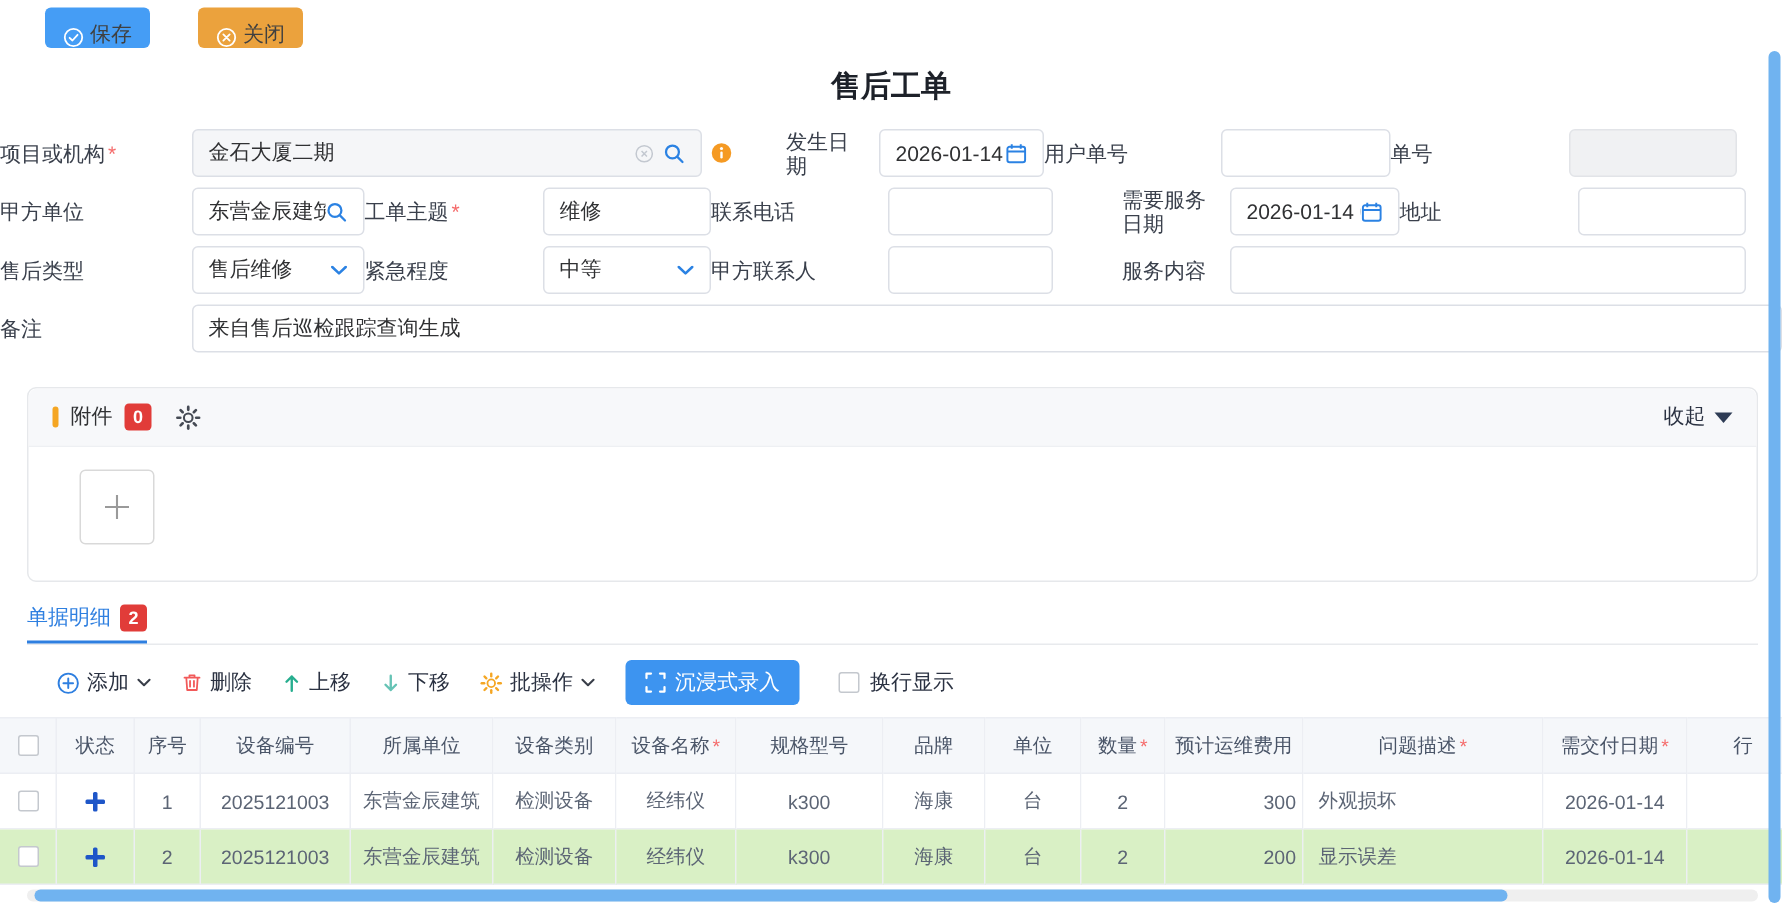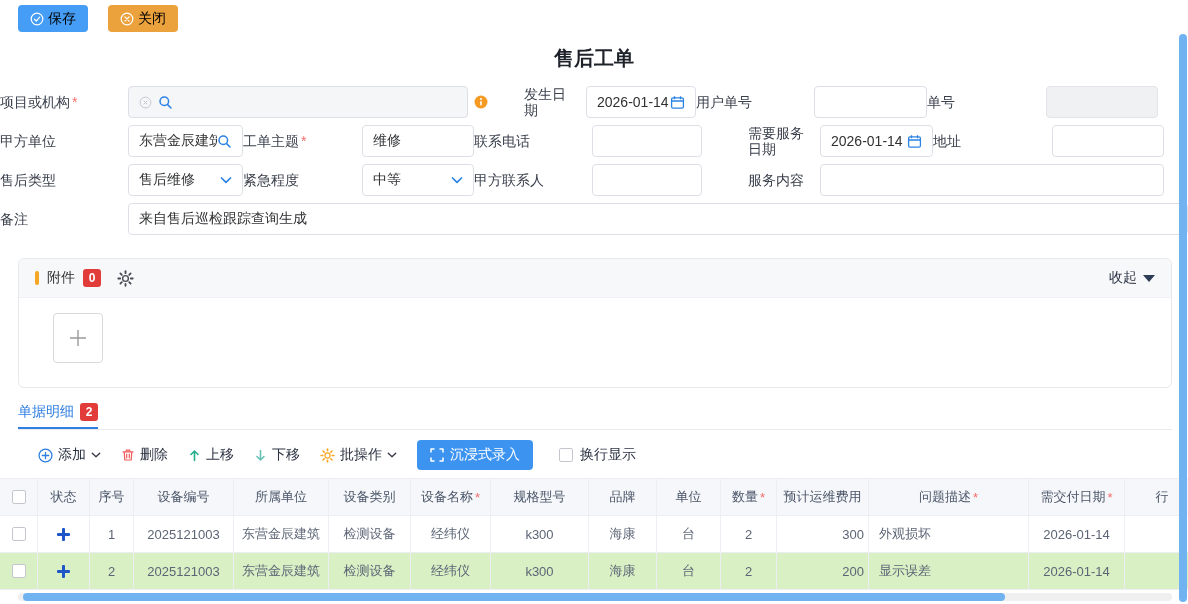--- a/index.html
+++ b/index.html
@@ -1,20 +1,20 @@
 <!DOCTYPE html>
 <html><head>
 <meta charset="utf-8">
 <style>
   html,body{margin:0;padding:0;}
   body{width:1188px;height:604px;overflow:hidden;position:relative;background:#fff;
        font-family:"Liberation Sans","DejaVu Sans",sans-serif;font-size:14px;color:#303133;}
   .topbar{padding:5px 0 0 18px;height:27px;display:flex;gap:20px;}
-  .btn{display:inline-flex;align-items:center;gap:4px;height:27px;padding:0 12px;border:none;
-       border-radius:4px;color:#000000;font-size:14px;cursor:pointer;font-family:inherit;}
+  .btn{display:inline-flex;align-items:flex-end;gap:4px;height:27px;padding:0 12px;border:none;
+       border-radius:4px;color:#404040;font-size:14px;cursor:pointer;font-family:inherit;margin-left:12px;}
   .btn-save{background:#459df5;}
   .btn-close{background:#eba23d;}
   .page-title{text-align:center;font-size:20px;font-weight:bold;color:#1d2129;margin:14px 0 16px;line-height:24px;}
   
   .form{padding:0;}
   .frow{display:flex;align-items:center;margin-bottom:7px;height:32px;}
   .flabel{flex:none;box-sizing:border-box;padding-right:10px;color:#3a404c;line-height:16px;}
   .star{color:#f56c6c;margin-left:2px;}
   .lab-a{width:128px;}.lab-b{width:119px;}.lab-c{width:118px;}.lab-d{width:118px;}.lab-e{width:119px;}
   .lab-occur{width:98px;padding-left:36px;}
@@ -93,20 +93,21 @@
   </button>
 </div>
 
 <div class="page-title">售后工单</div>
 
 <div class="form">
 
   <div class="frow">
     <div class="flabel lab-a"><span>项目或机构</span><span class="star">*</span></div>
     <div class="input gray w340">
+      <span class="val">金石大厦二期</span>
       <span class="icn" style="margin-right:6px;">
         <svg width="13" height="13" viewBox="0 0 13 13" fill="none" stroke="#c3c8d0" stroke-width="1">
           <circle cx="6.5" cy="6.5" r="5.4"></circle>
             <path d="M4.7 4.7 L8.3 8.3 M8.3 4.7 L4.7 8.3"></path>
         </svg>
         </span>
       <span class="icn">
         <svg width="15" height="15" viewBox="0 0 15 15" fill="none" stroke="#2b82e3" stroke-width="1.5">
           <circle cx="6.3" cy="6.3" r="4.3"></circle>
             <path d="M9.6 9.6 L13 13" stroke-linecap="round"></path>

